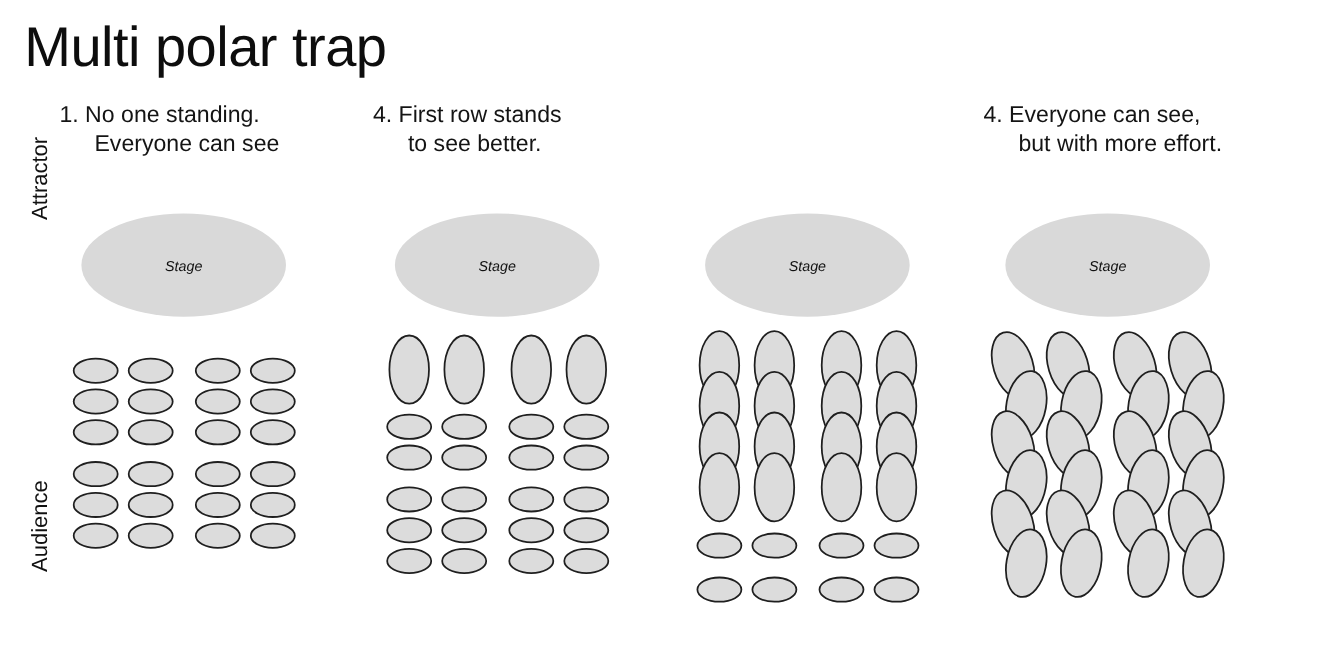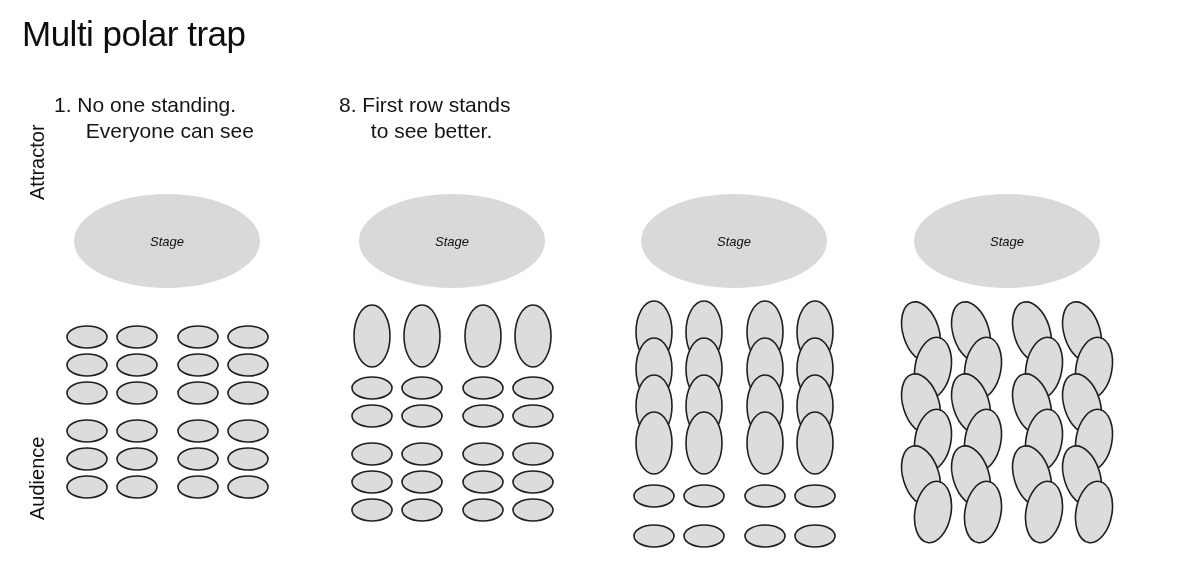--- a/index.html
+++ b/index.html
@@ -13,21 +13,21 @@
     overflow: hidden;
     font-family: "Liberation Sans", sans-serif;
     color: #111111;
     position: relative;
   }
 
   #page-title {
     position: absolute;
     left: 22px;
     top: 16px;
-    font-size: 35px;
+    font-size: 51px;
     font-weight: 300;
     letter-spacing: -0.5px;
     line-height: 1.05;
     white-space: nowrap;
     color: #0d0d0d;
   }
 
   
   .axis-label {
     position: absolute;
@@ -146,21 +146,21 @@
             <ellipse cx="41" cy="303" rx="20" ry="11" fill="#dcdcdc" stroke="#1f1f1f" stroke-width="1.6"></ellipse>
             <ellipse cx="91" cy="303" rx="20" ry="11" fill="#dcdcdc" stroke="#1f1f1f" stroke-width="1.6"></ellipse>
             <ellipse cx="152" cy="303" rx="20" ry="11" fill="#dcdcdc" stroke="#1f1f1f" stroke-width="1.6"></ellipse>
             <ellipse cx="202" cy="303" rx="20" ry="11" fill="#dcdcdc" stroke="#1f1f1f" stroke-width="1.6"></ellipse>
           </g>
         </svg>
       </div>
   </div>
 
   <div class="panel panel-2">
-    <div class="panel-heading">8. First row stands
+    <div class="panel-heading">4. First row stands
  to see better.</div>
     <div class="panel-figure">
         <svg viewBox="0 0 278 388">
           <g>
             <ellipse cx="121" cy="57" rx="93" ry="47" fill="#d9d9d9"></ellipse>
             <text x="121" y="62" text-anchor="middle" class="stage-label">Stage</text>
           </g>
           <g>
             <ellipse cx="41" cy="152" rx="18" ry="31" fill="#dcdcdc" stroke="#1f1f1f" stroke-width="1.6"></ellipse>
             <ellipse cx="91" cy="152" rx="18" ry="31" fill="#dcdcdc" stroke="#1f1f1f" stroke-width="1.6"></ellipse>
@@ -242,20 +242,22 @@
             <ellipse cx="41" cy="352" rx="20" ry="11" fill="#dcdcdc" stroke="#1f1f1f" stroke-width="1.6"></ellipse>
             <ellipse cx="91" cy="352" rx="20" ry="11" fill="#dcdcdc" stroke="#1f1f1f" stroke-width="1.6"></ellipse>
             <ellipse cx="152" cy="352" rx="20" ry="11" fill="#dcdcdc" stroke="#1f1f1f" stroke-width="1.6"></ellipse>
             <ellipse cx="202" cy="352" rx="20" ry="11" fill="#dcdcdc" stroke="#1f1f1f" stroke-width="1.6"></ellipse>
           </g>
         </svg>
       </div>
   </div>
 
   <div class="panel panel-4">
+    <div class="panel-heading">4. Everyone can see,
+ but with more effort.</div>
     <div class="panel-figure">
         <svg viewBox="0 0 278 388">
           <g>
             <ellipse cx="121" cy="57" rx="93" ry="47" fill="#d9d9d9"></ellipse>
             <text x="121" y="62" text-anchor="middle" class="stage-label">Stage</text>
           </g>
           <g>
             <ellipse cx="35" cy="148" rx="18" ry="31" fill="#dcdcdc" stroke="#1f1f1f" stroke-width="1.6" transform="rotate(-17 35 148)"></ellipse>
             <ellipse cx="85" cy="148" rx="18" ry="31" fill="#dcdcdc" stroke="#1f1f1f" stroke-width="1.6" transform="rotate(-17 85 148)"></ellipse>
             <ellipse cx="146" cy="148" rx="18" ry="31" fill="#dcdcdc" stroke="#1f1f1f" stroke-width="1.6" transform="rotate(-17 146 148)"></ellipse>

